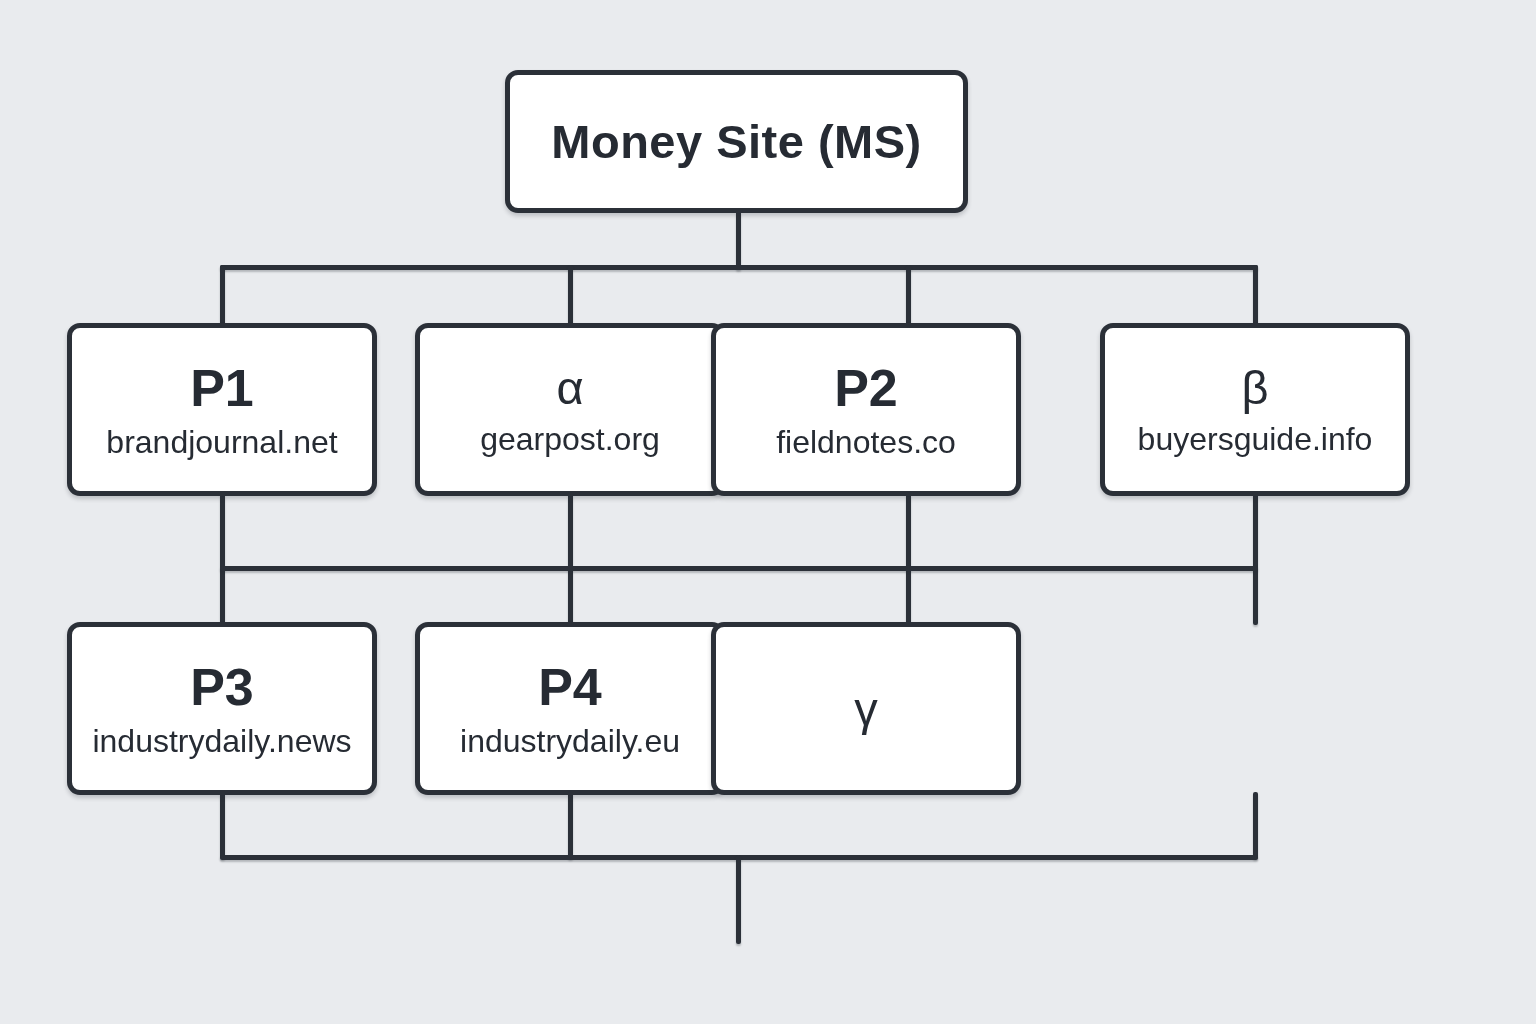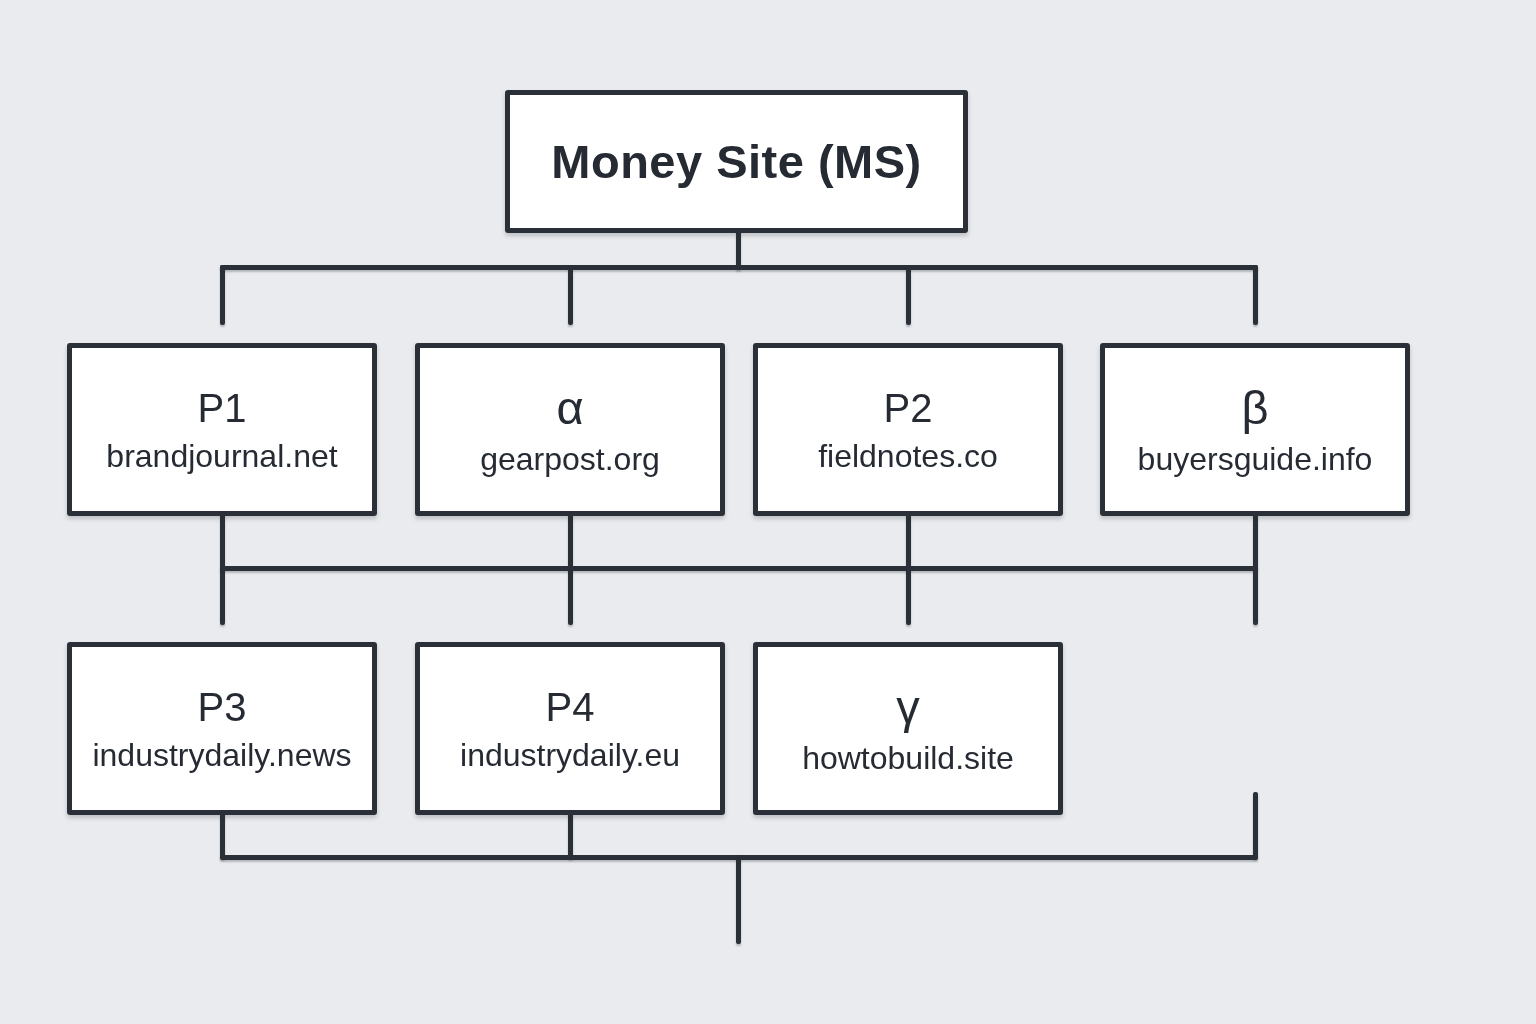--- a/index.html
+++ b/index.html
@@ -40,50 +40,49 @@
   .seg-b-r2      {left:568px; top:792px; height:67px;}
   .seg-b-r3      {left:1253px;top:792px; height:67px;}
   .seg-bot-bus   {left:220px; top:855px; width:1038px;}
   .seg-stub      {left:736px; top:855px; height:89px;}
   
   .node{
     position:absolute;
     box-sizing:border-box;
     background:#ffffff;
     border:5px solid #2b3038;
-    border-radius:3px;
+    border-radius:13px;
     box-shadow:0 3px 4px rgba(40,45,53,0.22);
     display:flex;
     flex-direction:column;
     align-items:center;
     justify-content:center;
     overflow:hidden;
     color:#262b33;
     text-align:center;
-    margin-top:20px;
   }
   .root-node{
     left:505px; top:70px; width:463px; height:143px;
   }
   .root-label{
     font-size:47px;
     font-weight:bold;
     letter-spacing:0.5px;
     white-space:nowrap;
   }
   .tier1{top:323px;}
   .tier2{top:622px;align-items:center;}
   .pos-c1{left:67px;}
   .pos-c2{left:415px;}
-  .pos-c3{left:753px;}
+  .pos-c3{left:711px;}
   .pos-c4{left:1100px;}
   .site-node{width:310px;height:173px;gap:12px;}
   .nlabel{
-    font-size:40px;
-    font-weight:normal;
+    font-size:52px;
+    font-weight:bold;
     line-height:1.0;
     white-space:nowrap;
   }
   .node[data-kind="greek"] .nlabel{
     font-weight:400;
     font-size:47px;
   }
   .ndomain{
     font-size:32px;
     font-weight:400;
@@ -139,16 +138,15 @@
   <div class="node site-node tier2 pos-c1" data-kind="pbn">
     <div class="nlabel">P3</div>
     <div class="ndomain">industrydaily.news</div>
   </div>
   <div class="node site-node tier2 pos-c2" data-kind="pbn">
     <div class="nlabel">P4</div>
     <div class="ndomain">industrydaily.eu</div>
   </div>
   <div class="node site-node tier2 pos-c3" data-kind="greek">
     <div class="nlabel">γ</div>
-    <div class="ndomain">howtobuild.site</div>
   </div>
 
 </div>
 
 </body></html>

